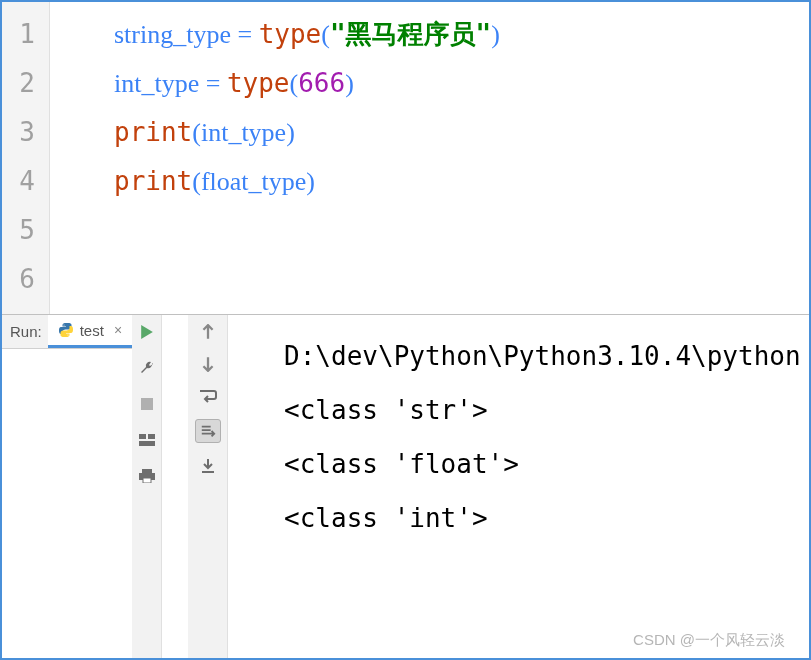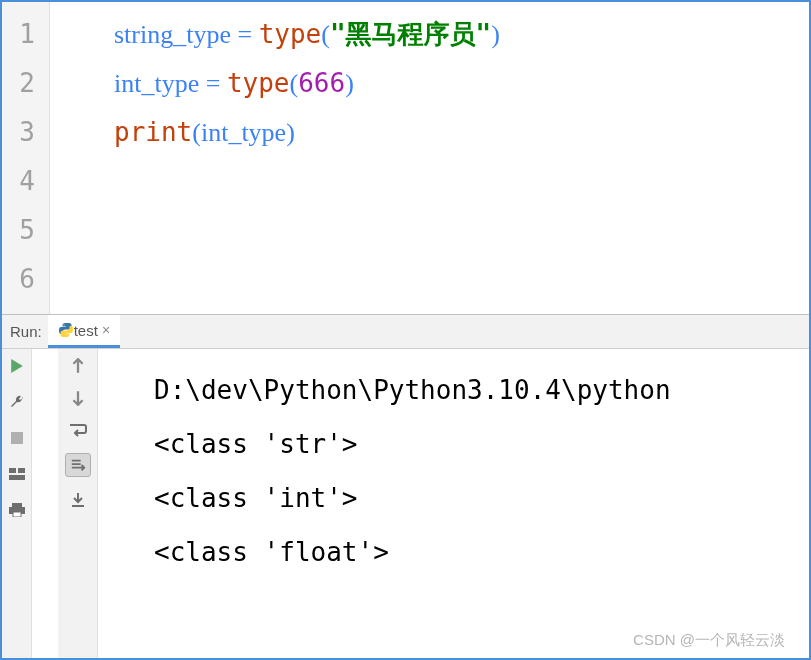--- a/index.html
+++ b/index.html
@@ -45,38 +45,39 @@
       white-space: pre;
     }
     .kw-builtin { color: #c2410c; }
     .str { color: #008000; font-weight: bold; }
     .num { color: #a21caf; }
     .plain { color: #3b82f6; font-family: Liberation Serif, serif; }
 
     .run-panel {
       height: 345px;
       display: flex;
-      flex-direction: column;
+      flex-direction: row;
     }
     .run-header {
       height: 34px;
       background: #f2f2f2;
       border-bottom: 1px solid #d0d0d0;
       display: flex;
       align-items: center;
       font-family: -apple-system, "Segoe UI", sans-serif;
       font-size: 15px;
       color: #555;
     }
     .run-label {
       padding: 0 6px 0 8px;
     }
     .run-tab {
       display: flex;
       align-items: center;
+      gap: 6px;
       padding: 6px 10px;
       border-bottom: 3px solid #4a90d9;
       background: #fff;
       height: 100%;
     }
     .py-icon {
       width: 16px;
       height: 16px;
     }
     .tab-close {
@@ -156,20 +157,21 @@
       <div class="gutter-line">2</div>
       <div class="gutter-line">3</div>
       <div class="gutter-line">4</div>
       <div class="gutter-line">5</div>
       <div class="gutter-line">6</div>
     </div>
   <div class="code-area">
       <div class="code-line"><span class="plain">string_type = </span><span class="kw-builtin">type</span><span class="plain">(</span><span class="str">"黑马程序员"</span><span class="plain">)</span></div>
       <div class="code-line"><span class="plain">int_type = </span><span class="kw-builtin">type</span><span class="plain">(</span><span class="num">666</span><span class="plain">)</span></div>
       <div class="code-line"><span class="kw-builtin">print</span><span class="plain">(int_type)</span></div>
+      <div class="code-line"><span class="kw-builtin">print</span><span class="plain">(float_type)</span></div>
     </div>
 </div>
 
 <div class="run-panel">
   <div class="run-header">
     <span class="run-label">Run:</span>
     <div class="run-tab">
       <svg class="py-icon" viewBox="0 0 32 32">
         <path fill="#3776ab" d="M16 2c-4 0-7 1-7 4v3h7v1H6c-3 0-4 3-4 7s1 7 4 7h3v-4c0-3 3-5 6-5h7c3 0 5-2 5-5V6c0-3-3-4-7-4h-4zm-4 3a1 1 0 110 2 1 1 0 010-2z"></path>
         <path fill="#ffd43b" d="M16 30c4 0 7-1 7-4v-3h-7v-1h10c3 0 4-3 4-7s-1-7-4-7h-3v4c0 3-3 5-6 5h-7c-3 0-5 2-5 5v4c0 3 3 4 7 4h4zm4-3a1 1 0 110-2 1 1 0 010 2z"></path>
@@ -233,19 +235,19 @@
       </div>
       <div class="tb-icon">
         <svg width="16" height="16" viewBox="0 0 16 16">
             <path fill="none" stroke="#6e6e6e" stroke-width="2" d="M8 1v9M4 6l4 4 4-4M2 14h12"></path>
           </svg>
       </div>
     </div>
     <div class="console">
         <div class="console-line">D:\dev\Python\Python3.10.4\python</div>
         <div class="console-line">&lt;class 'str'&gt;</div>
+        <div class="console-line">&lt;class 'float'&gt;</div>
         <div class="console-line">&lt;class 'int'&gt;</div>
-        <div class="console-line">&lt;class 'float'&gt;</div>
       </div>
   </div>
 </div>
 
 <div class="watermark">CSDN @一个风轻云淡</div>
 
 </body></html>

